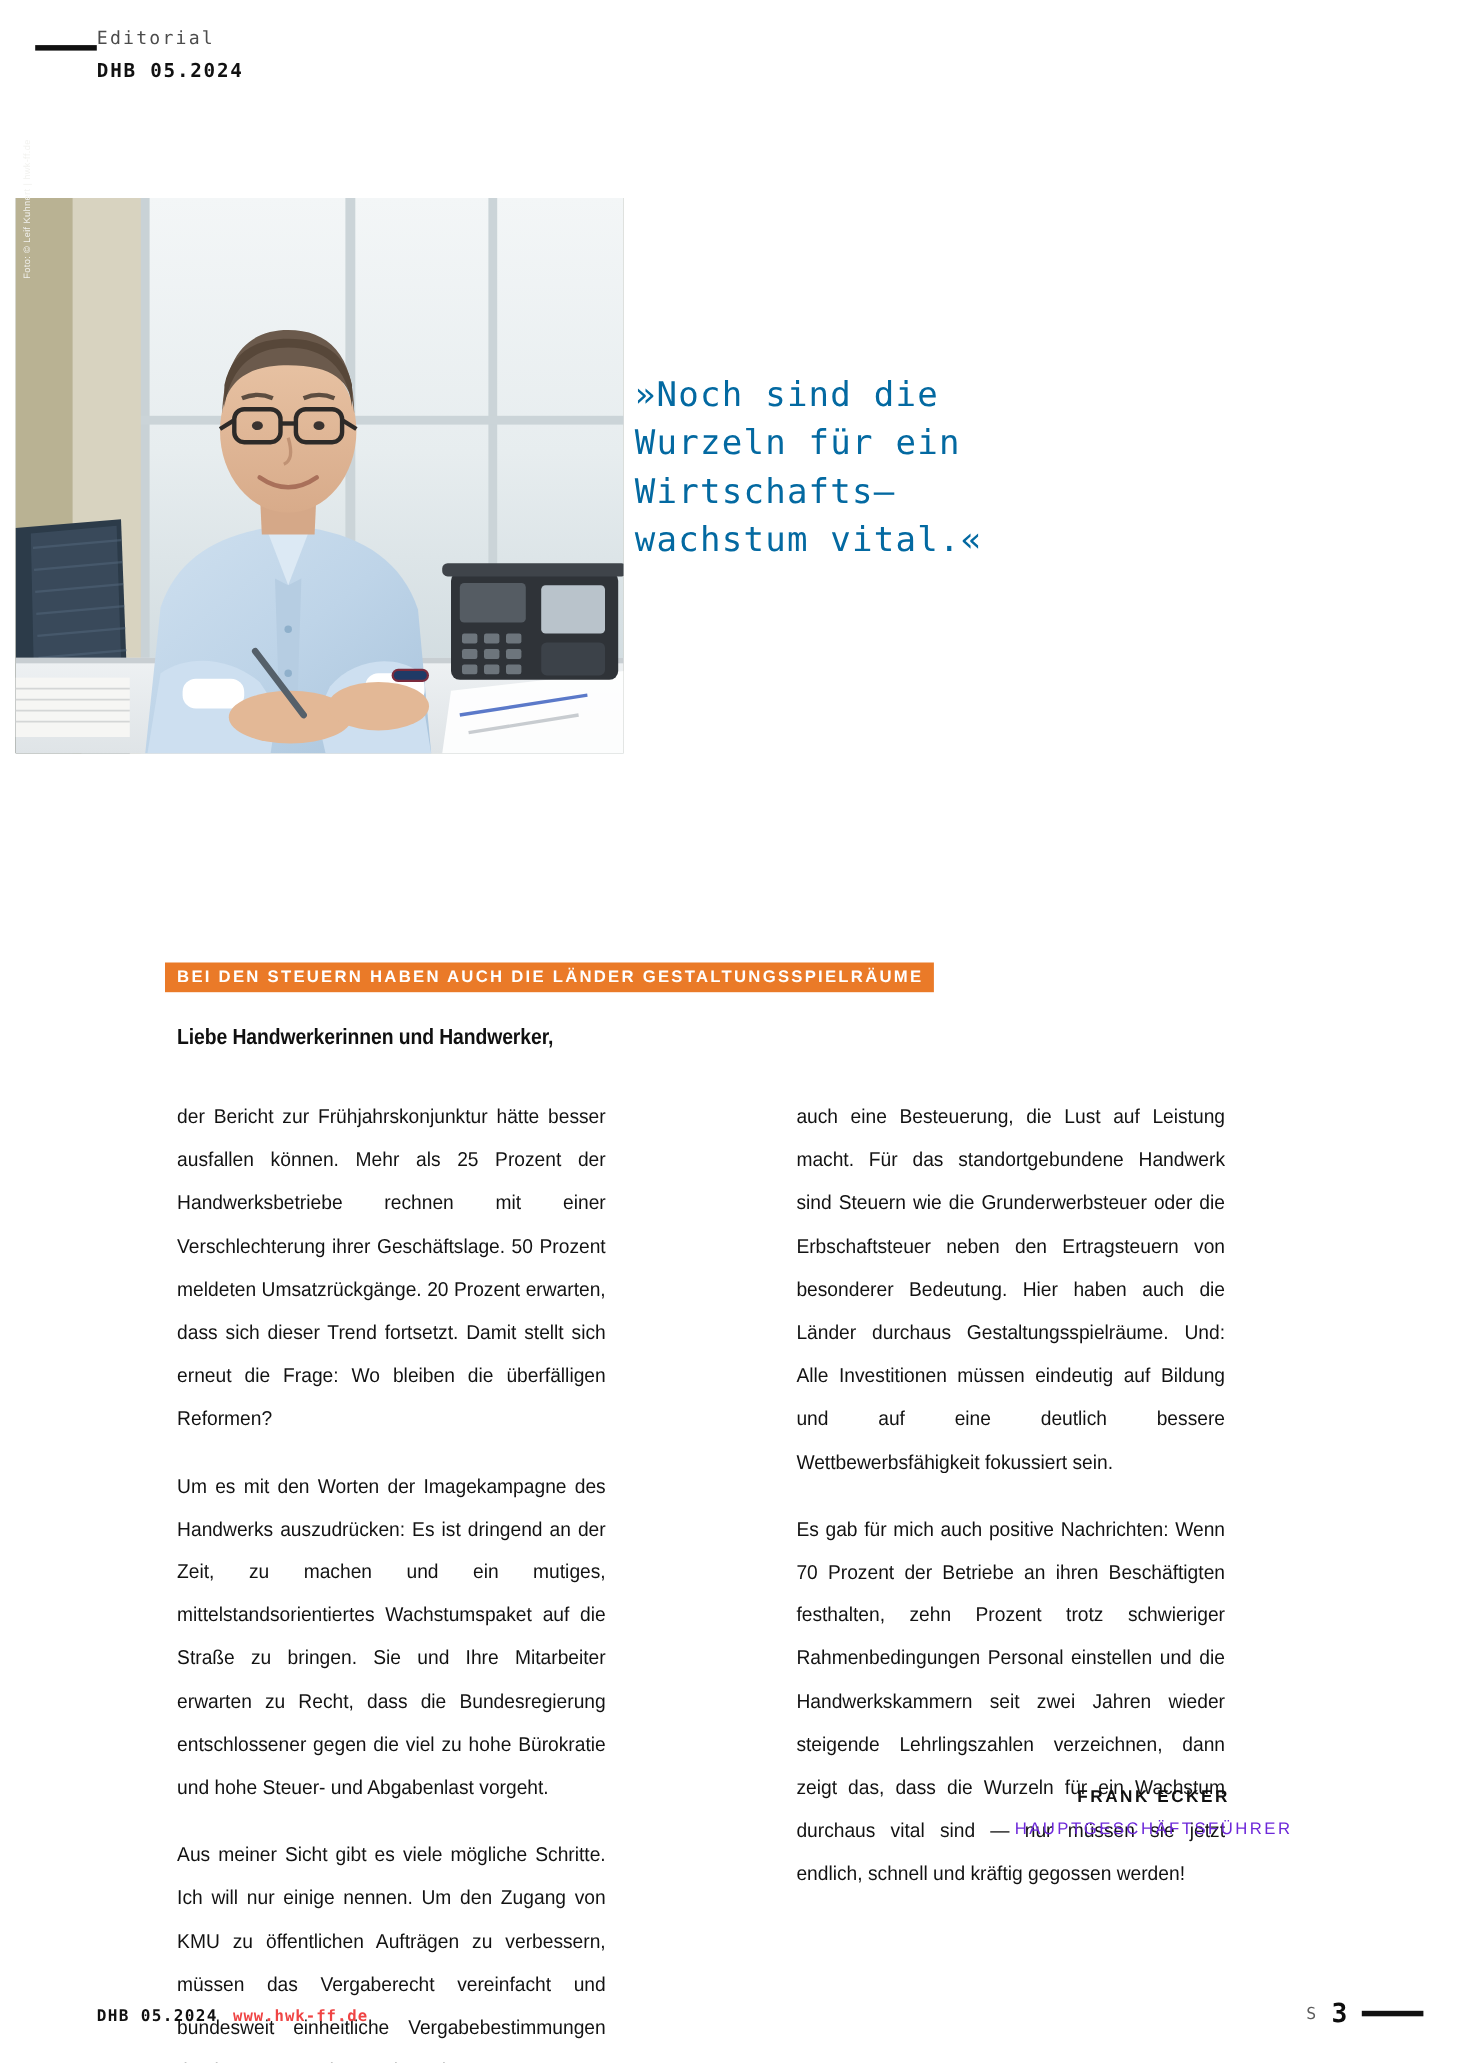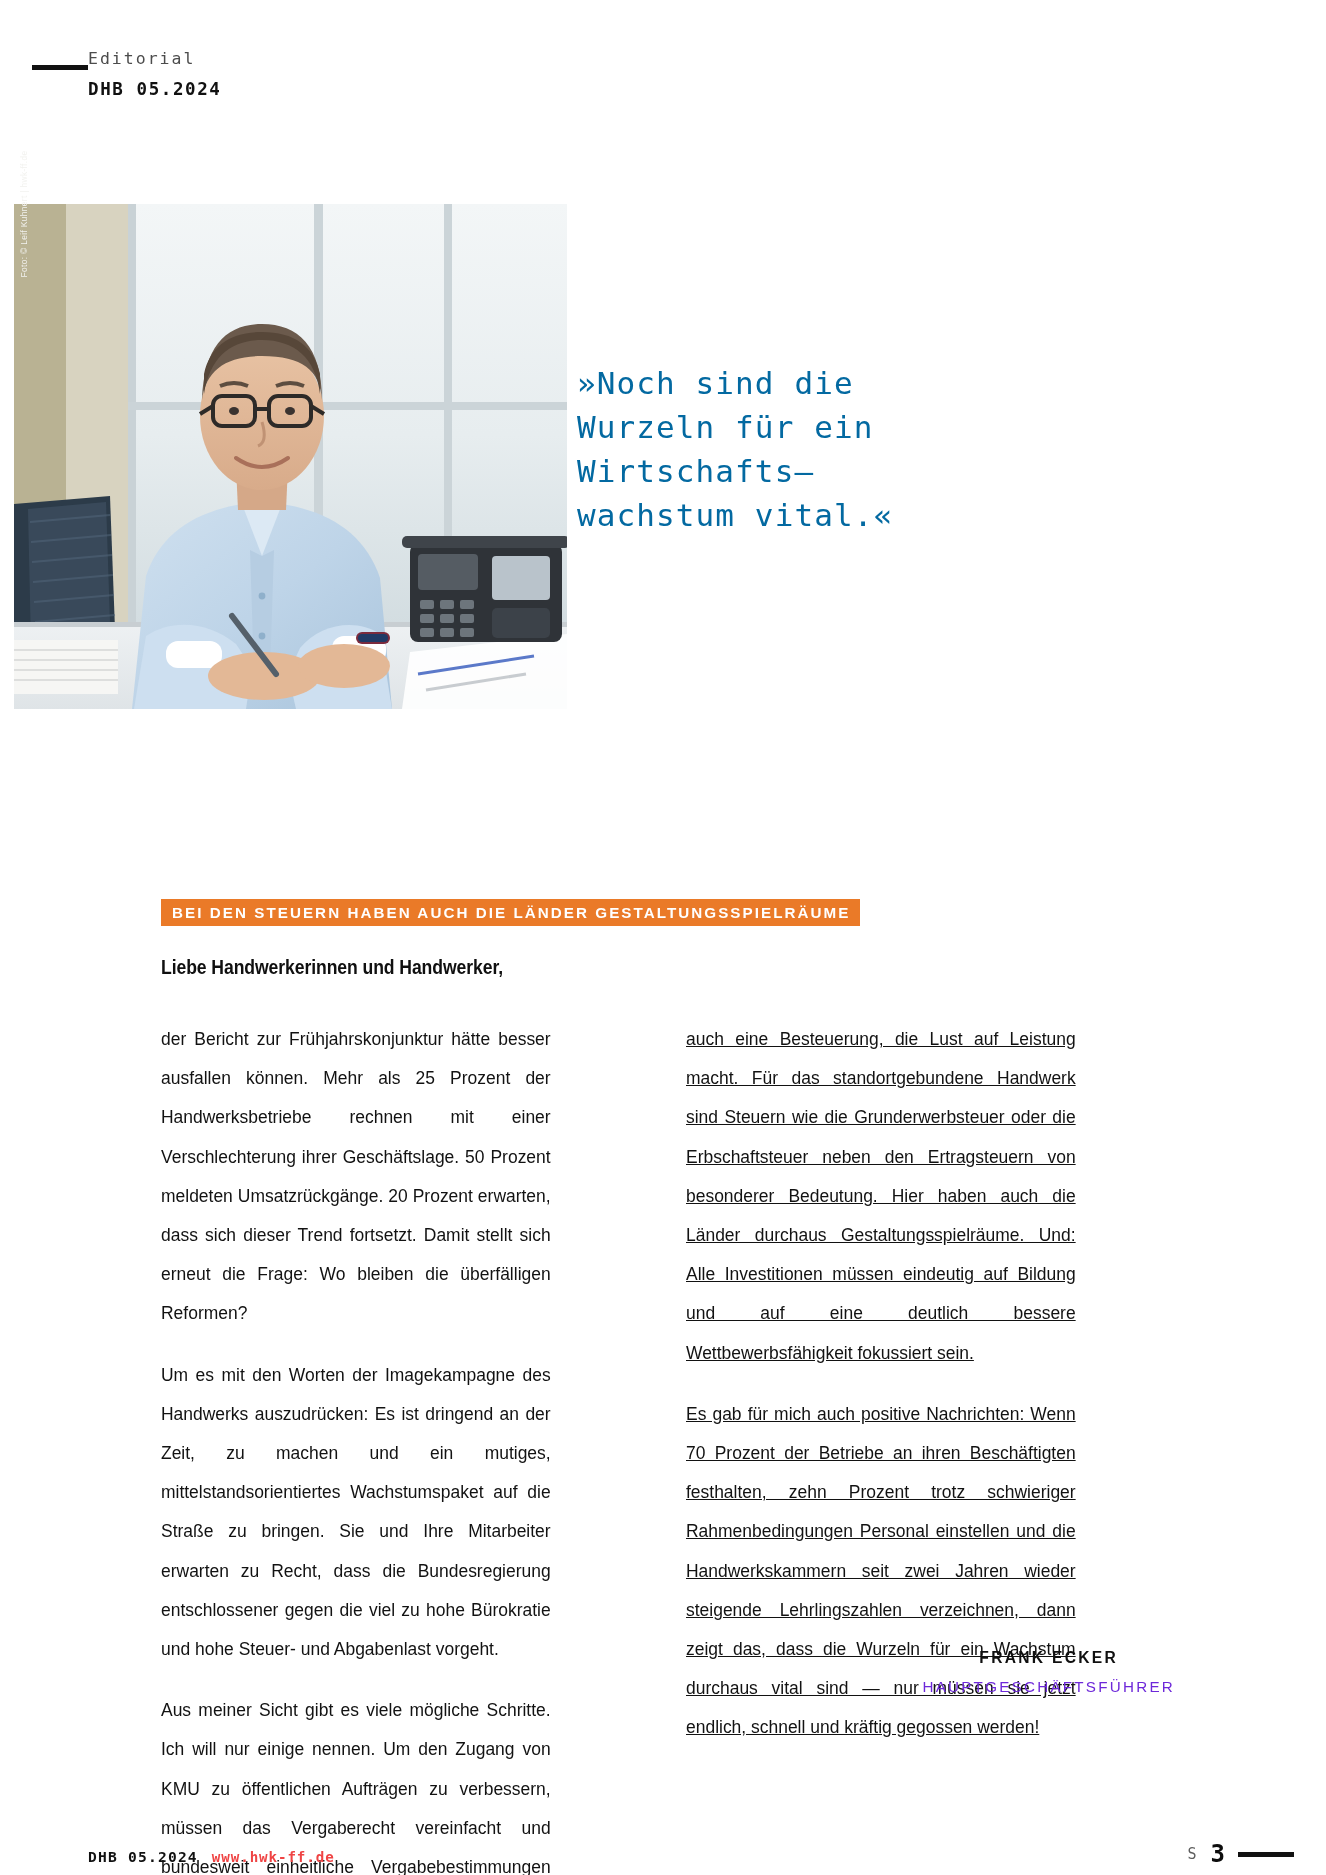--- a/index.html
+++ b/index.html
@@ -4,21 +4,21 @@
 <style>
   html,body{margin:0;padding:0;}
   body{
     width:1326px;height:1875px;
     background:#ffffff;
     font-family:"Liberation Sans", sans-serif;
     position:relative;
     overflow:hidden;
     -webkit-font-smoothing:antialiased;
   }
-  .page{position:absolute;inset:0;margin-top:24px;}
+  .page{position:absolute;inset:0;}
 
   
   .hdr-rule{
     position:absolute;left:32px;top:41px;width:56px;height:5px;background:#111111;
   }
   .hdr-block{position:absolute;left:88px;top:23px;}
   .hdr-kicker{
     font-family:"DejaVu Sans Mono", monospace;
     font-size:16.5px;letter-spacing:2.0px;color:#4c4c4c;line-height:1.45;
   }
@@ -51,21 +51,21 @@
   
   .quote{
     position:absolute;left:577px;top:337px;width:700px;
     font-family:"DejaVu Sans Mono", monospace;
     font-size:31px;line-height:44px;letter-spacing:1.1px;
     color:#0369a1;font-weight:400;white-space:pre-line;
   }
 
   
   .banner{
-    position:absolute;left:161px;top:875px;height:27px;
+    position:absolute;left:150px;top:875px;height:27px;
     background:#ea7a28;color:#ffffff;
     display:flex;align-items:center;
     padding:0 10px 0 11px;
     font-family:"Liberation Sans", sans-serif;
     font-size:15.2px;font-weight:bold;letter-spacing:2.05px;
     white-space:nowrap;
   }
 
   
   .salutation{
@@ -81,21 +81,21 @@
     font-family:"Liberation Sans", sans-serif;
     font-size:18.3px;
     line-height:39.2px;
     color:#121212;
     text-align:justify;
     text-justify:inter-word;
   }
   .col p{margin:0 0 22px 0;transform:scaleX(0.955);transform-origin:left top;}
   .col p:last-child{margin-bottom:0;}
   .col-left{left:161px;}
-  .col-right{left:686px;text-decoration:underline;}
+  .col-right{left:724px;}
 
   
   .sign{
     position:absolute;right:151px;top:1625px;text-align:center;
   }
   .sign-name{
     font-family:"Liberation Sans", sans-serif;
     font-weight:bold;font-size:15.6px;letter-spacing:2.3px;color:#101010;
   }
   .sign-role{

